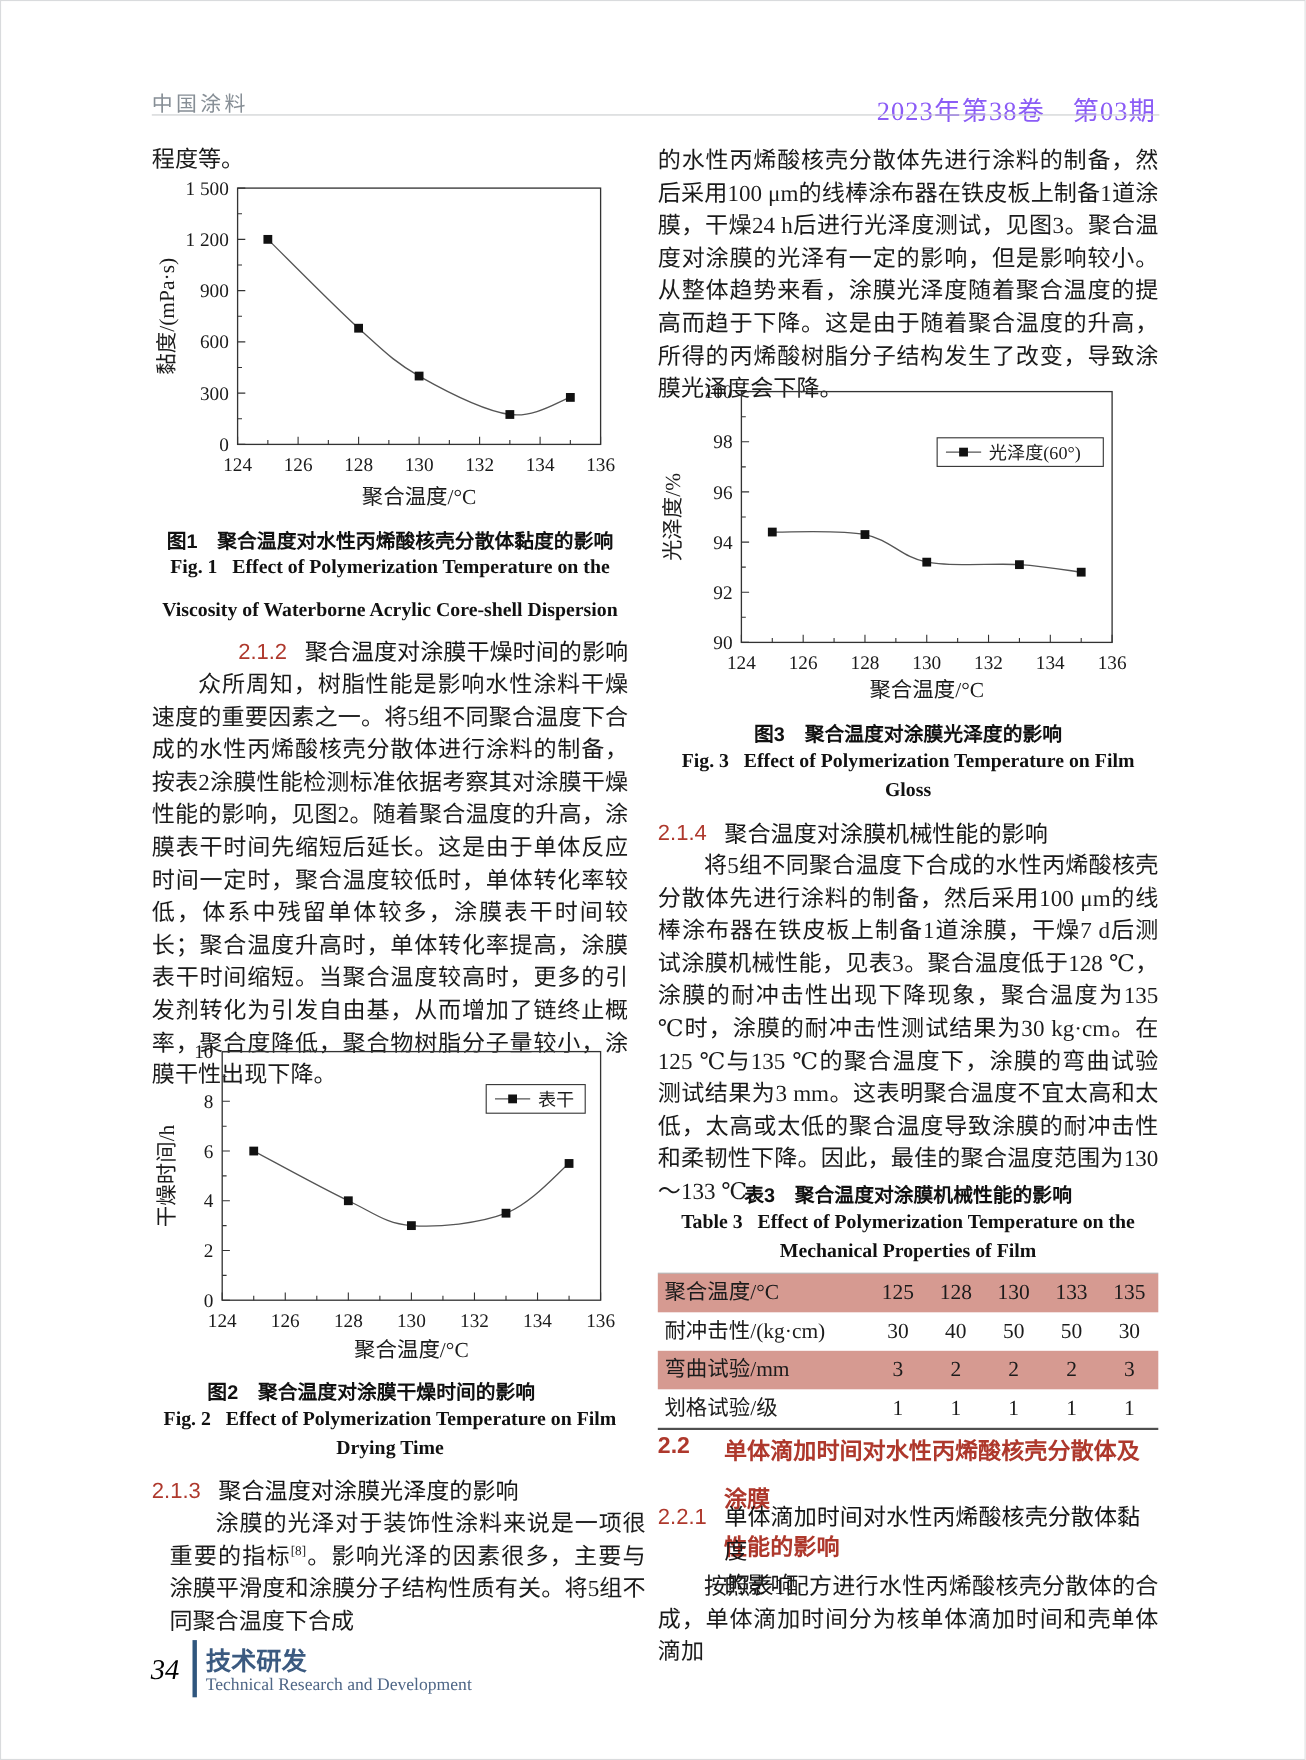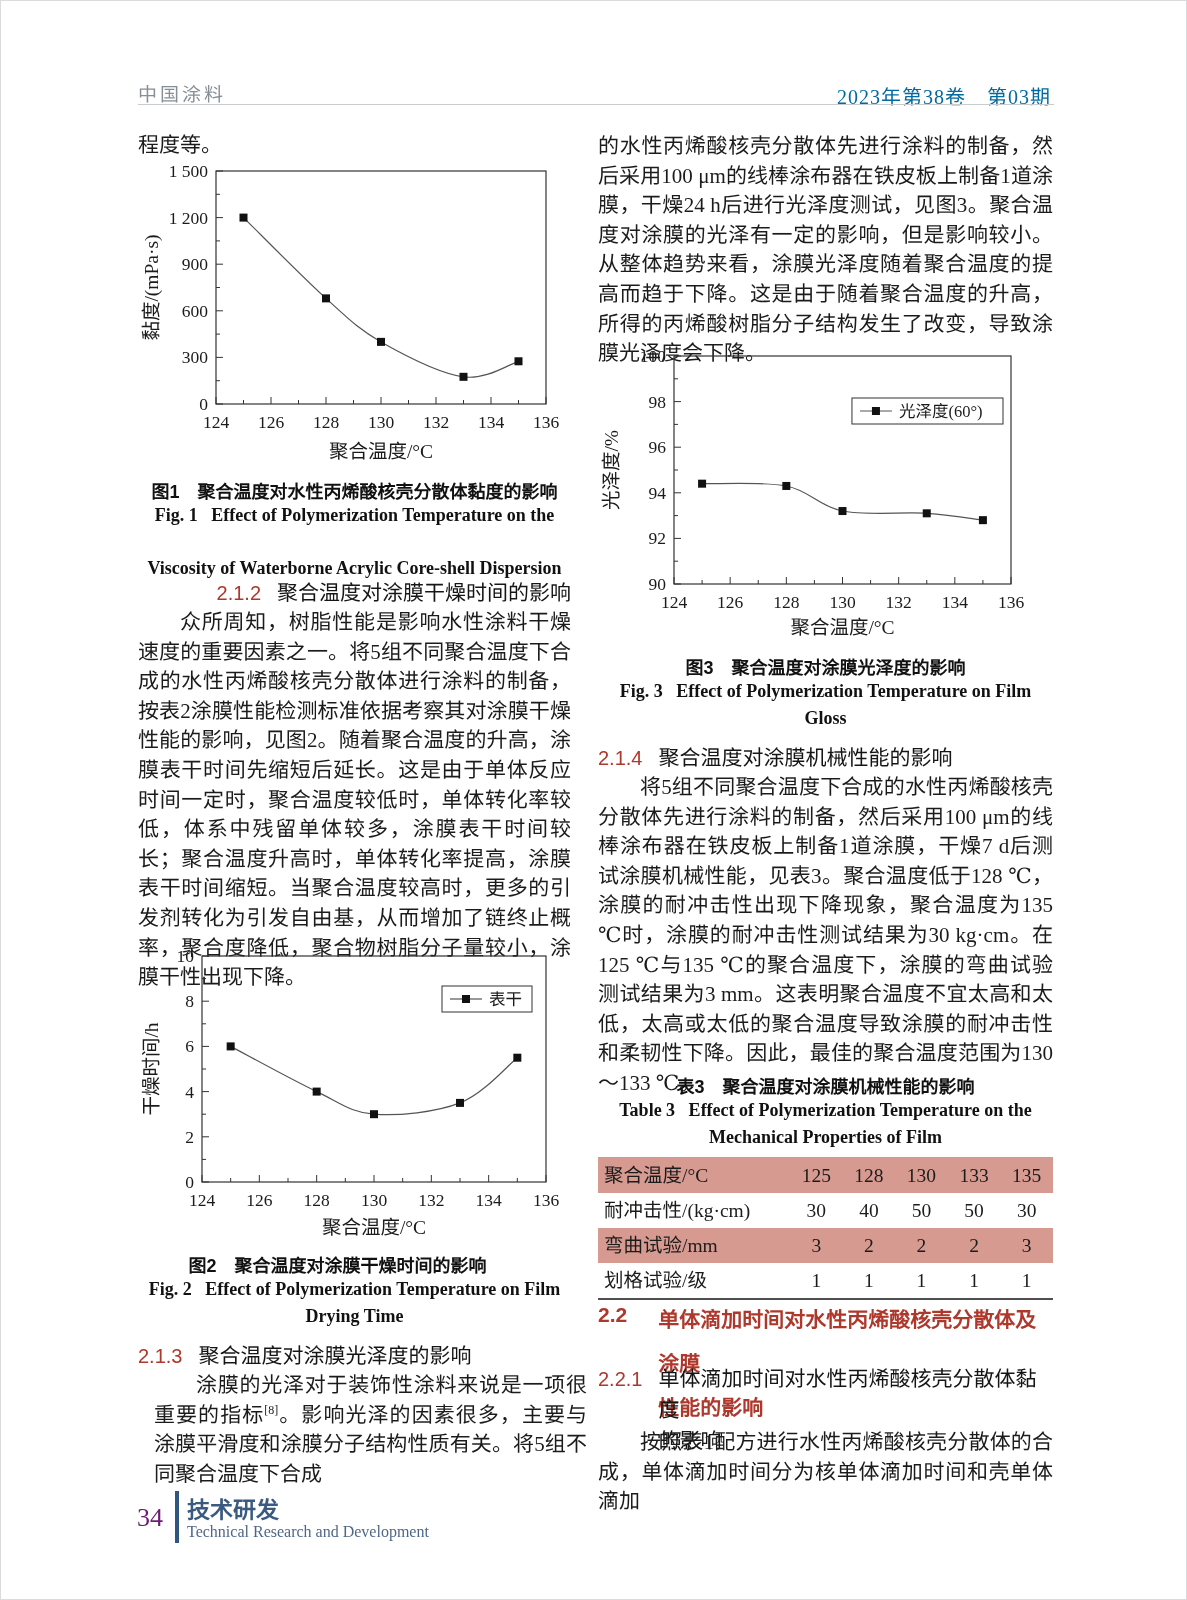--- a/index.html
+++ b/index.html
@@ -7,21 +7,21 @@
     --pink:#d69a91;
     --fblue:#3b5a80;
   }
   html,body{margin:0;padding:0;background:#f2f2f2;}
   .page{position:relative;width:1187px;height:1600px;background:#ffffff;
         border:1px solid #d9dbdd;box-sizing:border-box;overflow:hidden;
         font-family:"Liberation Serif","DejaVu Serif",serif;color:#1b1b1b;}
   .abs{position:absolute;}
   
   .jname{font-size:19px;color:#878f96;letter-spacing:3px;}
-  .jissue{font-size:20px;color:#0369a1;letter-spacing:1px;white-space:pre;}
+  .jissue{font-size:24px;color:#8b5cf6;letter-spacing:1px;white-space:pre;}
   .hrule{height:1px;background:#c9ccce;}
   
   .para{width:433px;font-size:21px;line-height:29.6px;text-align:justify;color:#1b1b1b;}
   .para.rcol{width:455px;}
   .indent{text-indent:2em;}
   .sup{font-size:12px;vertical-align:super;line-height:0;}
   
   .heading{display:flex;align-items:flex-start;}
   .hnum{font-family:"Liberation Sans","DejaVu Sans",sans-serif;font-size:20px;
         color:var(--accent);flex:0 0 auto;margin-right:16px;line-height:30px;}
@@ -45,21 +45,21 @@
          line-height:35px;font-size:19.5px;}
   .t-row.pink{background:var(--pink);}
   .t-label{text-align:left;padding-left:6px;}
   .t-cell{text-align:center;}
   
   svg text{font-family:"Liberation Serif","DejaVu Serif",serif;fill:#1b1b1b;}
   svg .tick{font-size:17.5px;}
   svg .axis-label{font-size:19.5px;}
   svg .legend-text{font-size:16.5px;}
   
-  .f-num{font-size:26px;color:#701a75;}
+  .f-num{font-size:26px;color:#000000;font-style:italic;}
   .f-bar{width:4px;height:52px;background:#2f567e;}
   .f-cn{font-family:"Liberation Sans","DejaVu Sans",sans-serif;font-weight:bold;
         font-size:23px;color:var(--fblue);}
   .f-en{font-size:16px;color:#4f6787;}
 </style>
 </head>
 <body>
 
 <div class="page">
 
@@ -113,21 +113,21 @@
       <rect x="184" y="143.37333333333333" width="8" height="8" fill="#111111"></rect>
       <rect x="239" y="186.86666666666667" width="8" height="8" fill="#111111"></rect>
       <rect x="321.5" y="221.81666666666666" width="8" height="8" fill="#111111"></rect>
       <rect x="376.5" y="206.28333333333333" width="8" height="8" fill="#111111"></rect>
       <text x="243" y="307" text-anchor="middle" class="axis-label">聚合温度/°C</text>
       <text text-anchor="middle" class="axis-label" transform="translate(20 136.5) rotate(-90)">黏度/(mPa·s)</text>
     </svg>
 
   <div class="abs cap-cn" style="left:137px;top:476px;">图1　聚合温度对水性丙烯酸核壳分散体黏度的影响</div>
   <div class="abs cap-en" style="left:137px;top:504px;">Fig. 1   Effect of Polymerization Temperature on the</div>
-  <div class="abs cap-en" style="left:137px;top:557px;">Viscosity of Waterborne Acrylic Core-shell Dispersion</div>
+  <div class="abs cap-en" style="left:137px;top:543px;">Viscosity of Waterborne Acrylic Core-shell Dispersion</div>
 
   <div class="abs heading" style="left:137px;top:577px;width:433px;justify-content:flex-end;">
     <span class="hnum">2.1.2</span>
     <span class="htitle">聚合温度对涂膜干燥时间的影响</span>
   </div>
   <div class="abs para indent" style="left:137px;top:607px;">众所周知，树脂性能是影响水性涂料干燥速度的重要因素之一。将5组不同聚合温度下合成的水性丙烯酸核壳分散体进行涂料的制备，按表2涂膜性能检测标准依据考察其对涂膜干燥性能的影响，见图2。随着聚合温度的升高，涂膜表干时间先缩短后延长。这是由于单体反应时间一定时，聚合温度较低时，单体转化率较低，体系中残留单体较多，涂膜表干时间较长；聚合温度升高时，单体转化率提高，涂膜表干时间缩短。当聚合温度较高时，更多的引发剂转化为引发自由基，从而增加了链终止概率，聚合度降低，聚合物树脂分子量较小，涂膜干性出现下降。</div>
 
   <svg class="abs" style="left:137px;top:933px;" width="433" height="308">
       <rect x="64" y="22" width="344" height="226" fill="none" stroke="#333" stroke-width="1.2"></rect>
       <line x1="64" y1="248" x2="64" y2="241" stroke="#333" stroke-width="1"></line>

